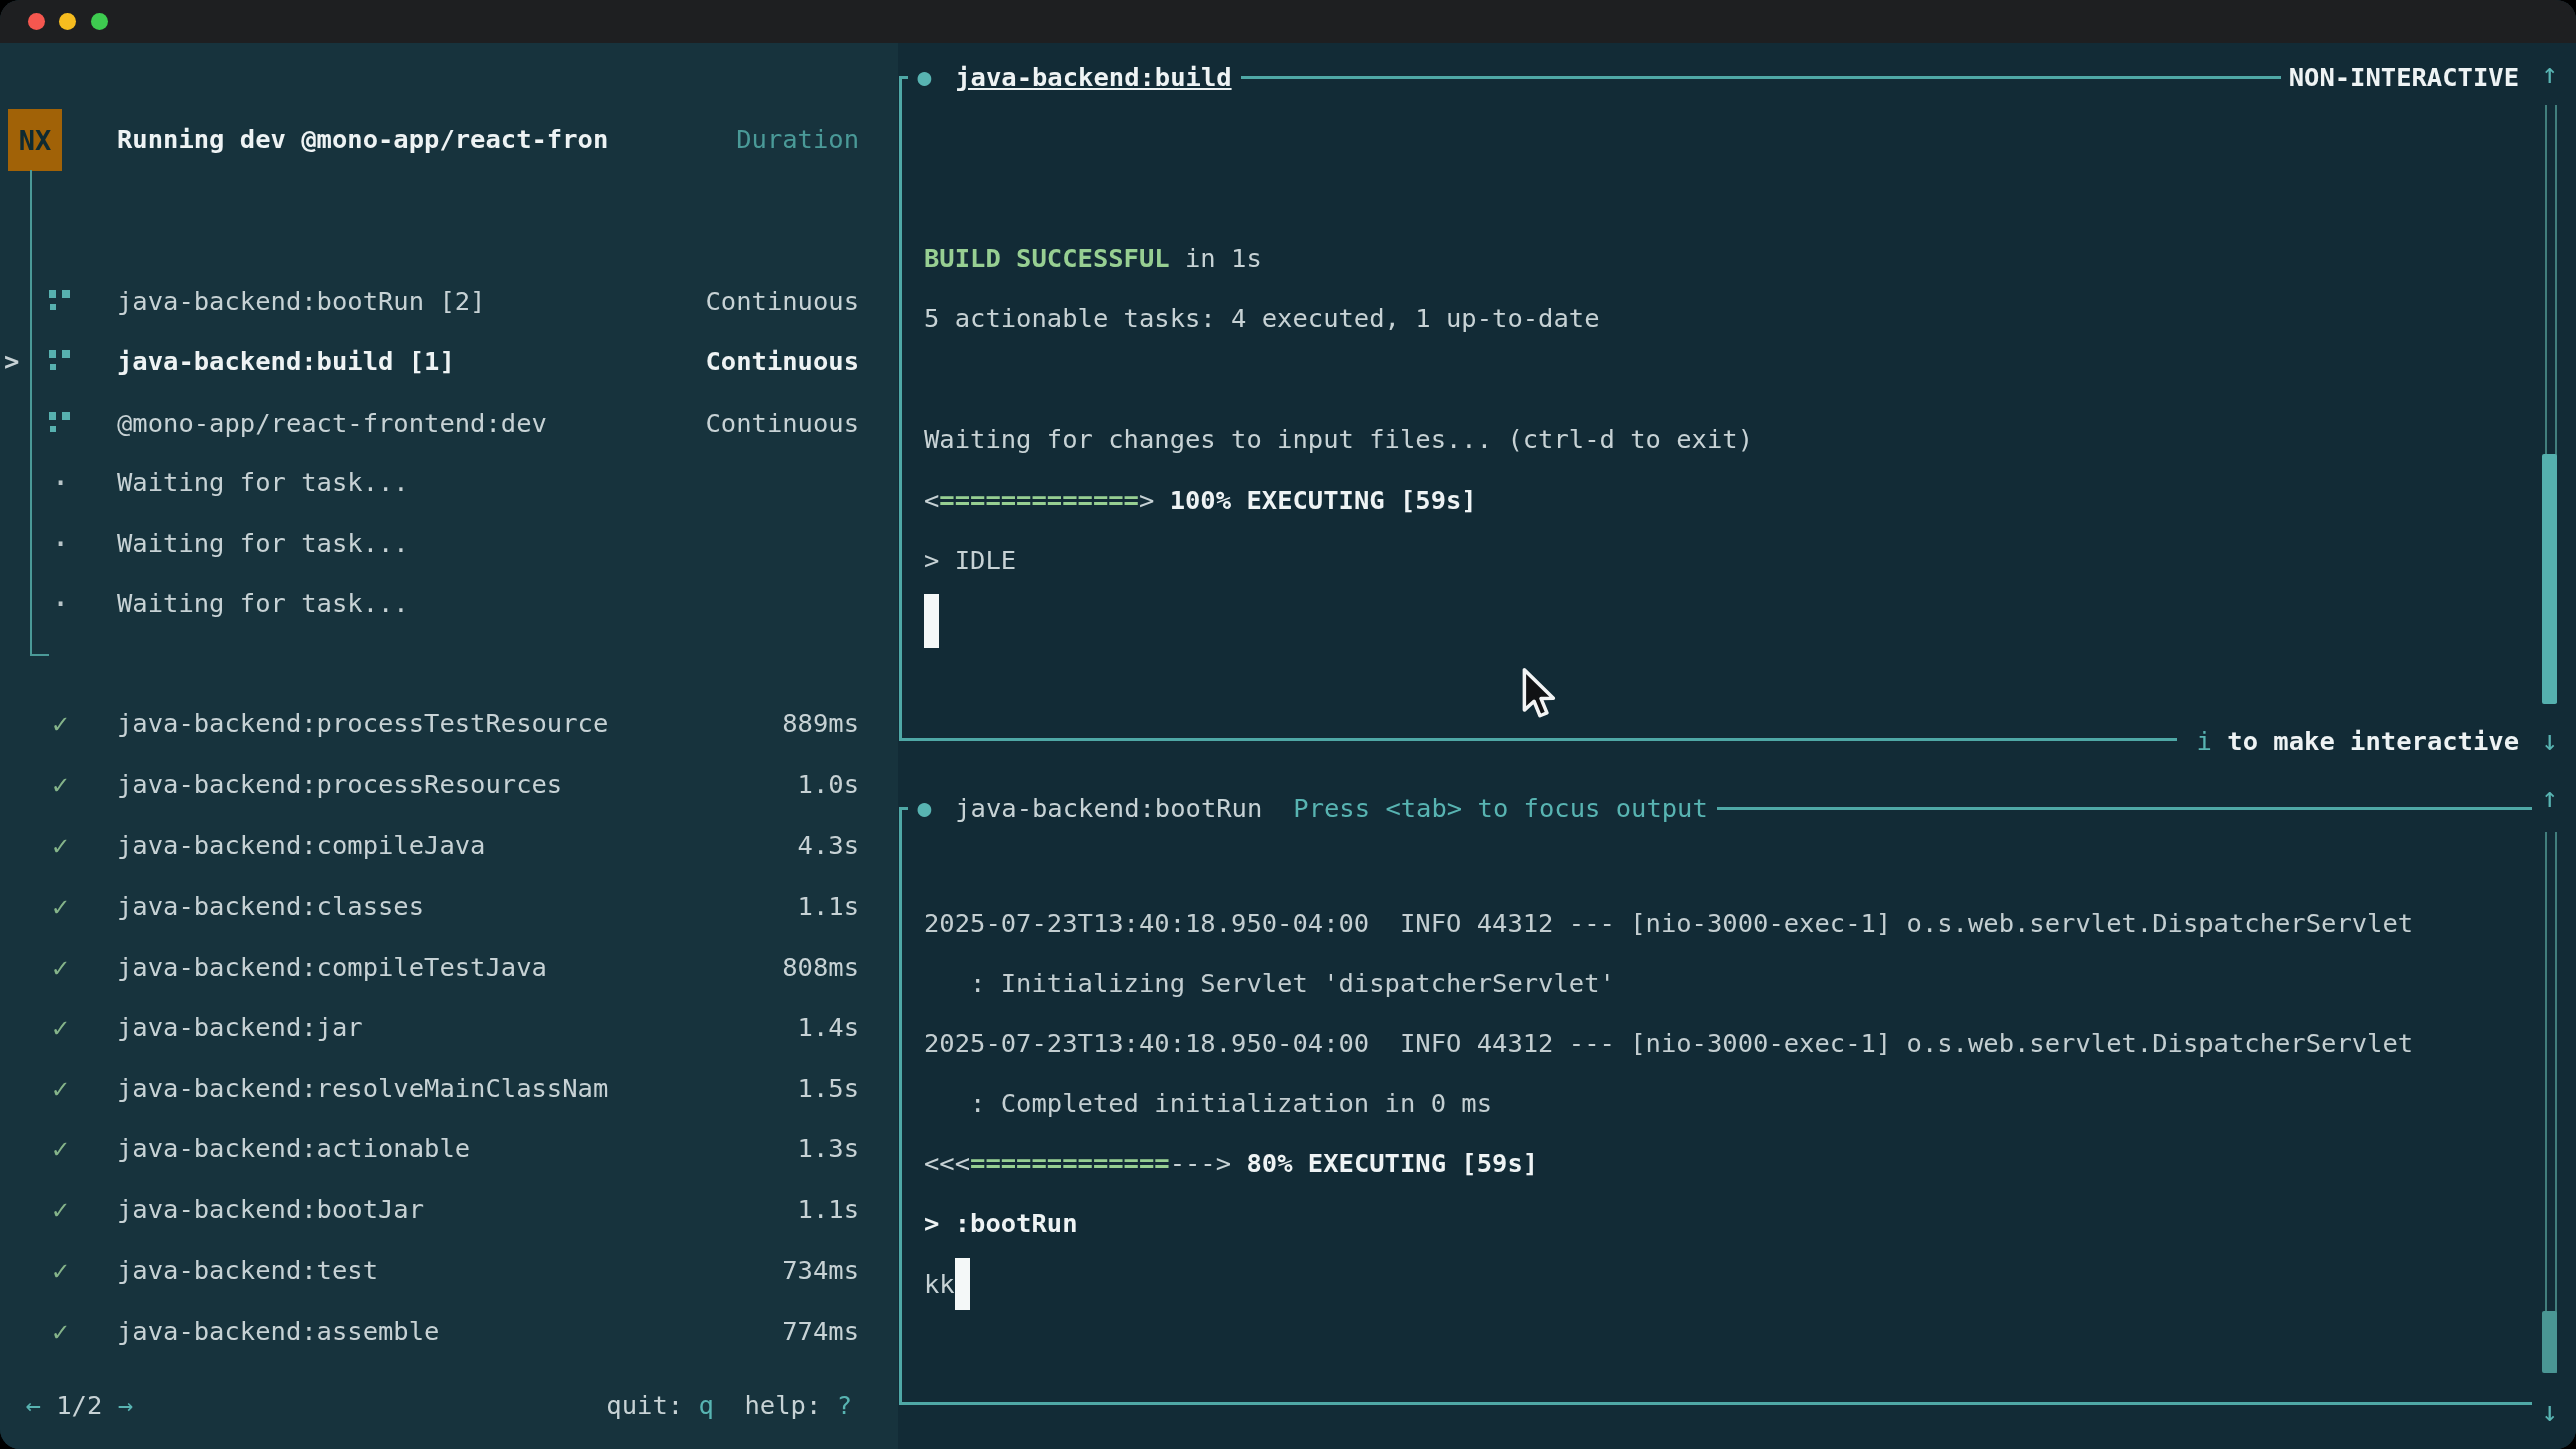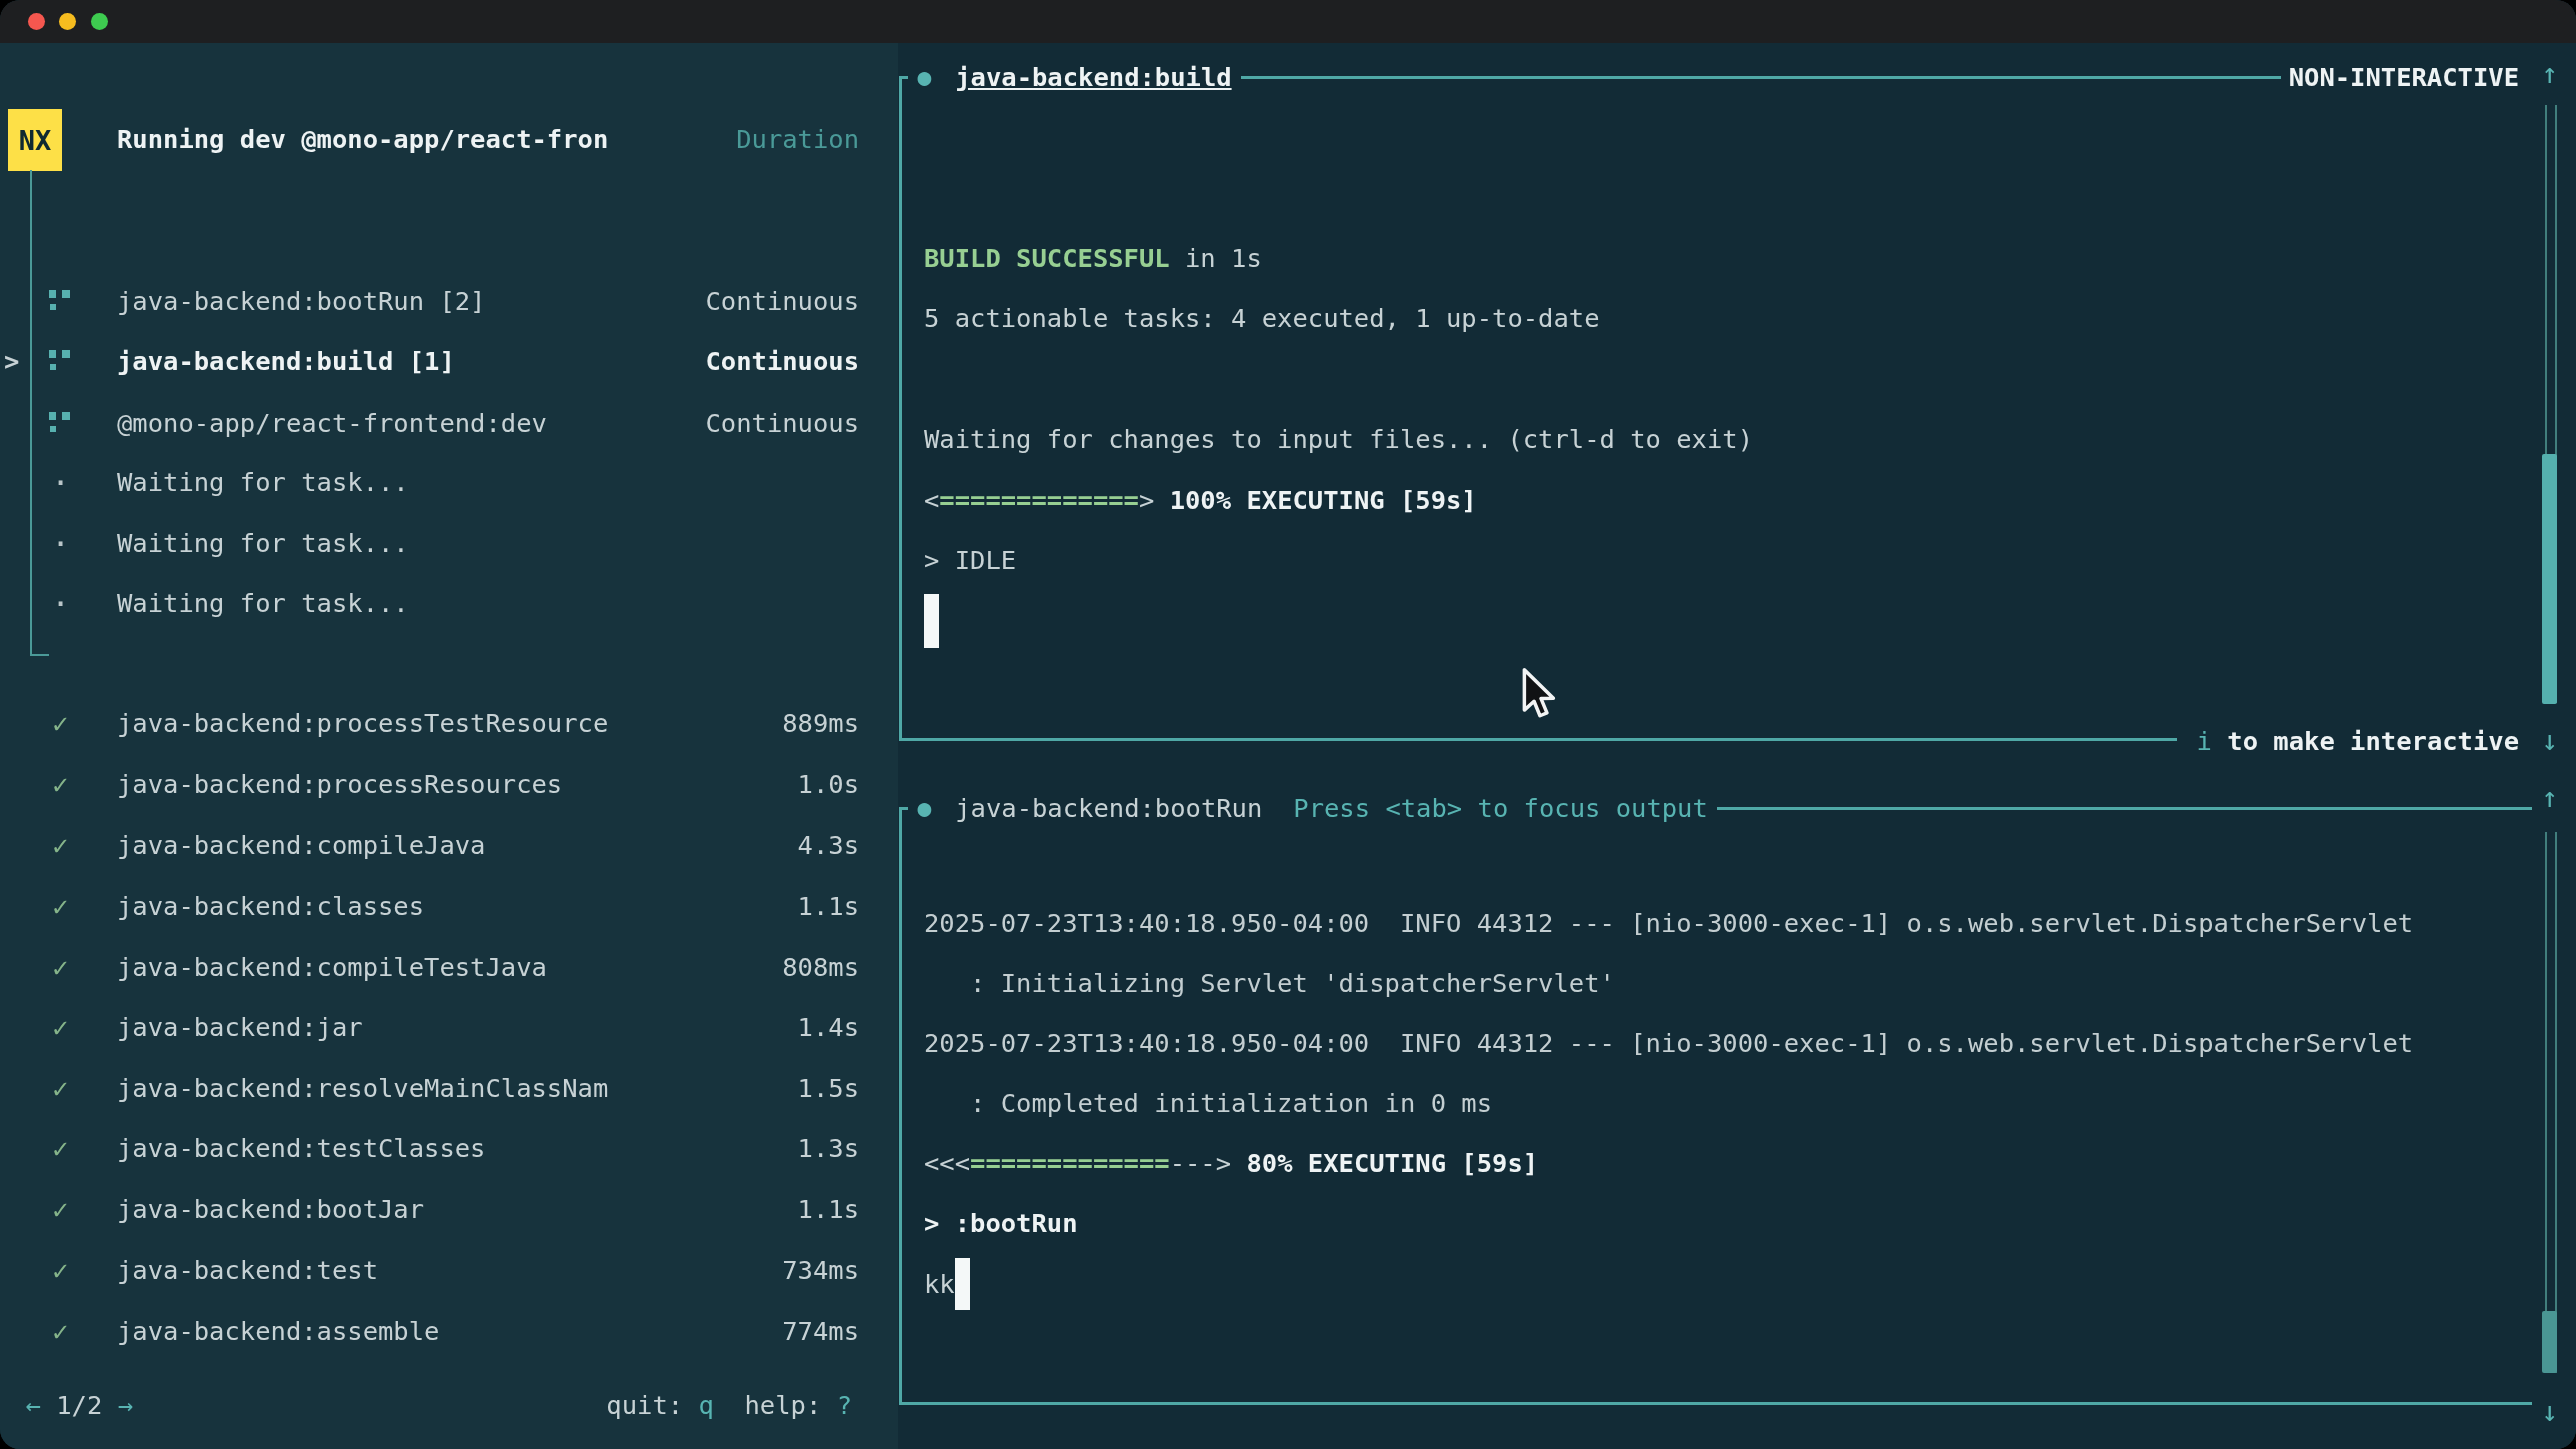--- a/index.html
+++ b/index.html
@@ -16,21 +16,21 @@
   #rightpane{position:absolute;left:898px;top:43px;right:0;bottom:0;background:#122b36;}
 
   .mono{white-space:pre;}
   .t-gray{color:#c7d2d5;}
   .t-dim{color:#c3ced1;}
   .t-bright{color:#eef3f4;font-weight:bold;}
   .t-teal{color:#58b4b2;}
   .t-teal-dim{color:#4a9a98;}
   .t-green{color:#97cf92;font-weight:bold;}
 
-  #nx-badge{position:absolute;left:8px;top:66px;width:54px;height:62px;background:#fde047;
+  #nx-badge{position:absolute;left:8px;top:66px;width:54px;height:62px;background:#a16207;
             display:flex;align-items:center;justify-content:center;color:#0f2a31;font-weight:bold;font-size:27px;}
   #tree-line{position:absolute;left:29.5px;top:127px;width:17.4px;height:484px;
              border-left:2px solid #4b9a98;border-bottom:2px solid #4b9a98;}
 
   .srow{position:absolute;left:7px;width:100%;height:60px;}
   .srow .icon{position:absolute;left:32px;top:0;width:43px;height:60px;display:flex;align-items:center;justify-content:center;}
   .srow .label{position:absolute;left:110px;top:0;height:60px;display:flex;align-items:center;white-space:pre;}
   .srow .dur{position:absolute;right:46px;top:0;height:60px;display:flex;align-items:center;white-space:pre;}
 
   .spinner{position:relative;width:23px;height:21.5px;}
@@ -184,21 +184,21 @@
             <span class="icon">
               <span class="checkmark">✓</span>
             </span>
             <span class="label t-gray">java-backend:resolveMainClassNam</span>
             <span class="dur t-gray">1.5s</span>
           </div>
           <div class="srow" style="top: 1075px;">
             <span class="icon">
               <span class="checkmark">✓</span>
             </span>
-            <span class="label t-gray">java-backend:testClasses</span>
+            <span class="label t-gray">java-backend:actionable</span>
             <span class="dur t-gray">1.3s</span>
           </div>
           <div class="srow" style="top: 1136px;">
             <span class="icon">
               <span class="checkmark">✓</span>
             </span>
             <span class="label t-gray">java-backend:bootJar</span>
             <span class="dur t-gray">1.1s</span>
           </div>
           <div class="srow" style="top: 1197px;">

